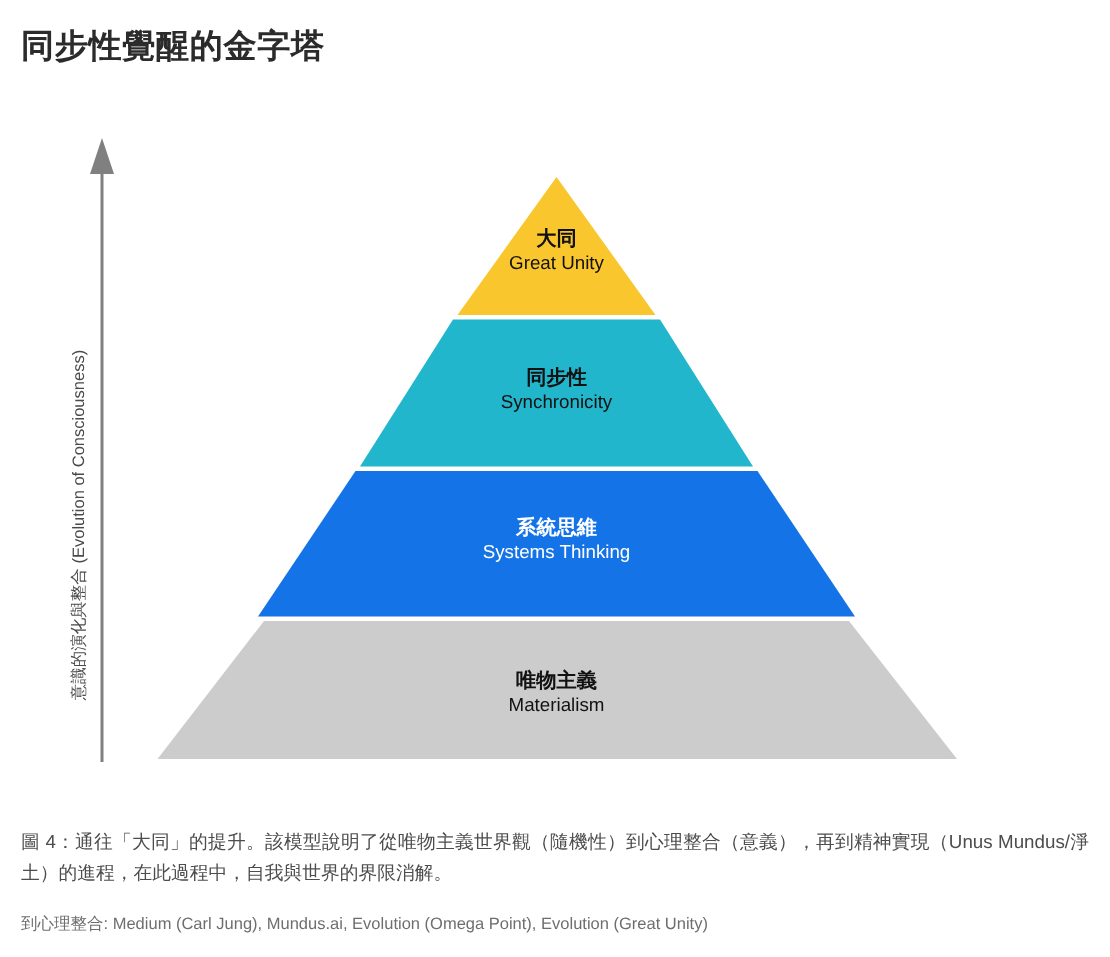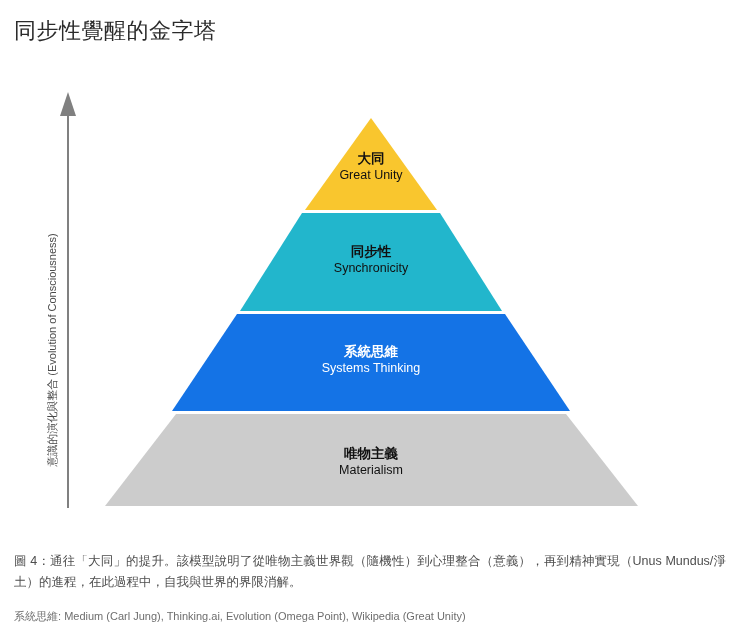--- a/index.html
+++ b/index.html
@@ -15,21 +15,21 @@
     overflow: hidden;
     position: relative;
   }
 
   
   .page-title {
     position: absolute;
     left: 14px;
     top: 14px;
     font-size: 22px;
-    font-weight: 400;
+    font-weight: 700;
     color: #2b2b2b;
     letter-spacing: 0.5px;
     line-height: 34px;
     white-space: nowrap;
   }
 
   
   .figure-area {
     position: absolute;
     left: 0;
@@ -130,14 +130,14 @@
       <text class="tier-label-cn tier-text-dark" x="371" y="93" text-anchor="middle">大同</text>
       <text class="tier-label-en tier-text-dark" x="371" y="109" text-anchor="middle">Great Unity</text>
     </g>
 
   </svg>
 </div>
 
 <div class="caption">圖 4：通往「大同」的提升。該模型說明了從唯物主義世界觀（隨機性）到心理整合（意義），再到精神實現（Unus Mundus/淨土）的進程，在此過程中，自我與世界的界限消解。</div>
 
 <div class="sources">
-  <span class="src-prefix">系統思維:</span><span id="source-links"> <span class="src-link">Medium (Carl Jung)</span>, <span class="src-link">Thinking.ai</span>, <span class="src-link">Evolution (Omega Point)</span>, <span class="src-link">Wikipedia (Great Unity)</span></span>
+  <span class="src-prefix">到心理整合:</span><span id="source-links"> <span class="src-link">Medium (Carl Jung)</span>, <span class="src-link">Mundus.ai</span>, <span class="src-link">Evolution (Omega Point)</span>, <span class="src-link">Evolution (Great Unity)</span></span>
 </div>
 
 </body></html>

